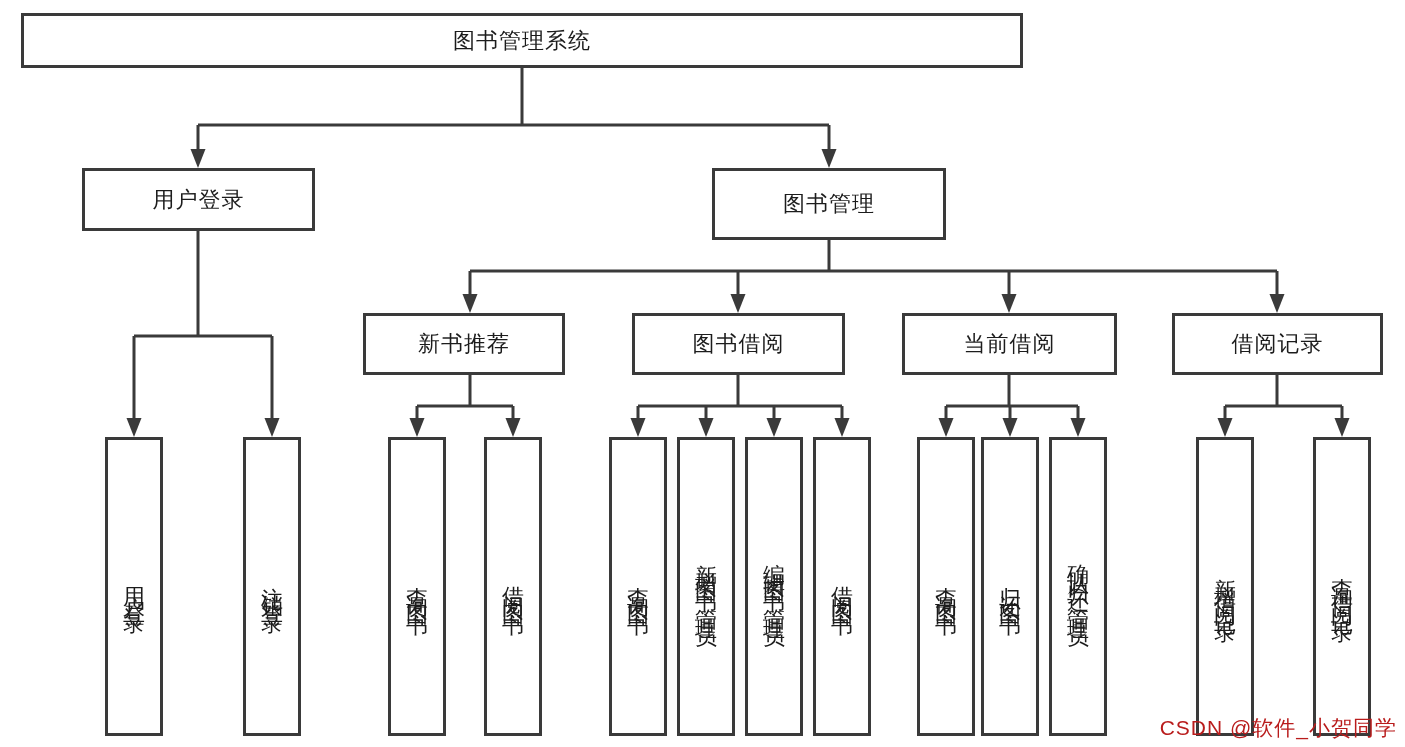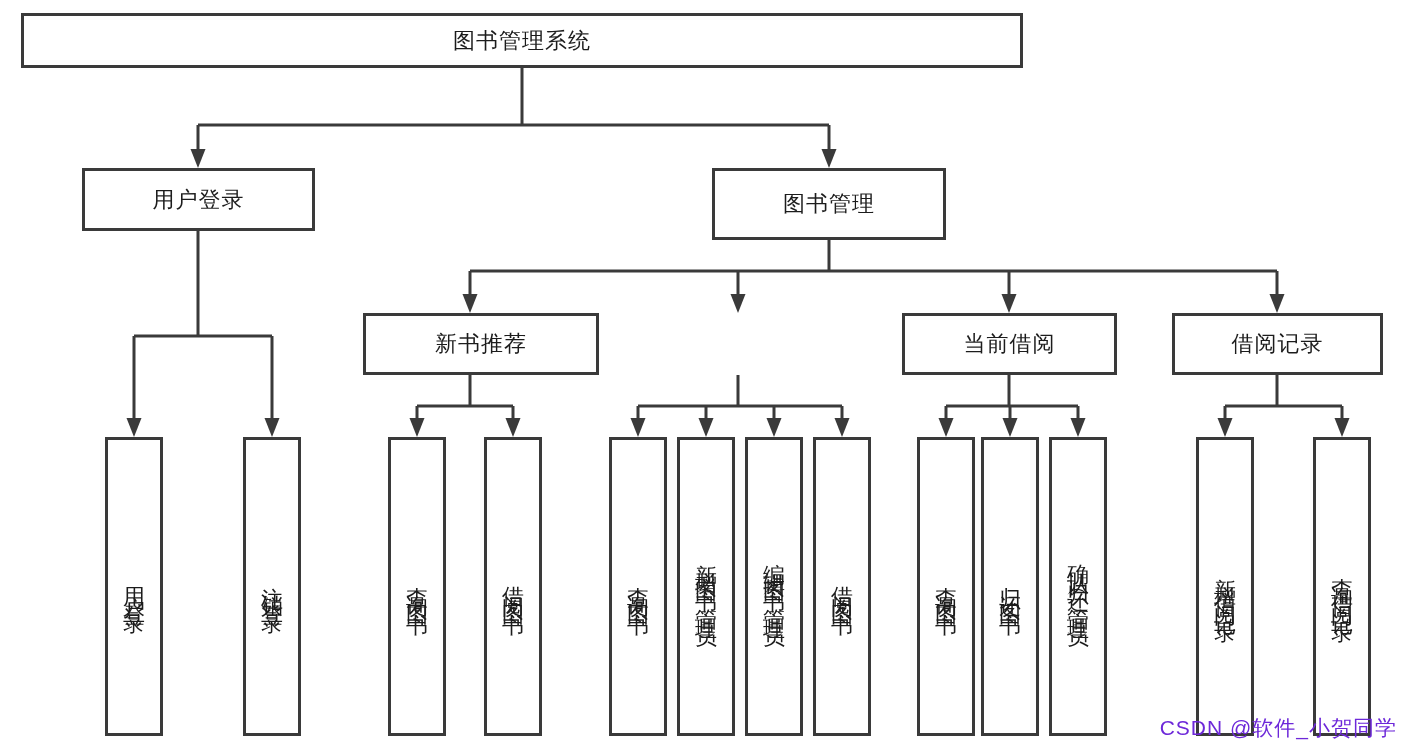--- a/index.html
+++ b/index.html
@@ -51,21 +51,21 @@
     height: 299px;
     writing-mode: vertical-rl;
     text-orientation: mixed;
     letter-spacing: 9px;
     line-height: 1;
   }
   .watermark {
     position: absolute;
     right: 8px;
     bottom: 5px;
-    color: #6d28d9;
+    color: #b91c1c;
     font-size: 21px;
     letter-spacing: 1px;
     z-index: 10;
     white-space: nowrap;
   }
 </style>
 </head>
 <body>
 
 <div id="stage">
@@ -101,21 +101,22 @@
       <polygon points="1217.5,418 1232.5,418 1225,437"></polygon>
       <polygon points="1334.5,418 1349.5,418 1342,437"></polygon>
     </g>
   </svg>
 
   <div class="node" style="left:21px; top:13px; width:1002px; height:55px;">图书管理系统</div>
 
   <div class="node" style="left:82px; top:168px; width:233px; height:63px;">用户登录</div>
   <div class="node" style="left:712px; top:168px; width:234px; height:72px;">图书管理</div>
 
-  <div class="node" style="left:363px; top:313px; width:236px; height:62px;">新书推荐</div>
+  <div class="node" style="left:363px; top:313px; width:202px; height:62px;">新书推荐</div>
+  <div class="node" style="left:632px; top:313px; width:213px; height:62px;">图书借阅</div>
   <div class="node" style="left:902px; top:313px; width:215px; height:62px;font-family:Liberation Serif, serif;">当前借阅</div>
   <div class="node" style="left:1172px; top:313px; width:211px; height:62px;">借阅记录</div>
 
   <div class="leaf" style="left:105px;">用户登录</div>
   <div class="leaf" style="left:243px;">注销登录</div>
 
   <div class="leaf" style="left:388px;">查询图书</div>
   <div class="leaf" style="left:484px;">借阅图书</div>
 
   <div class="leaf" style="left:609px;">查询图书</div>

